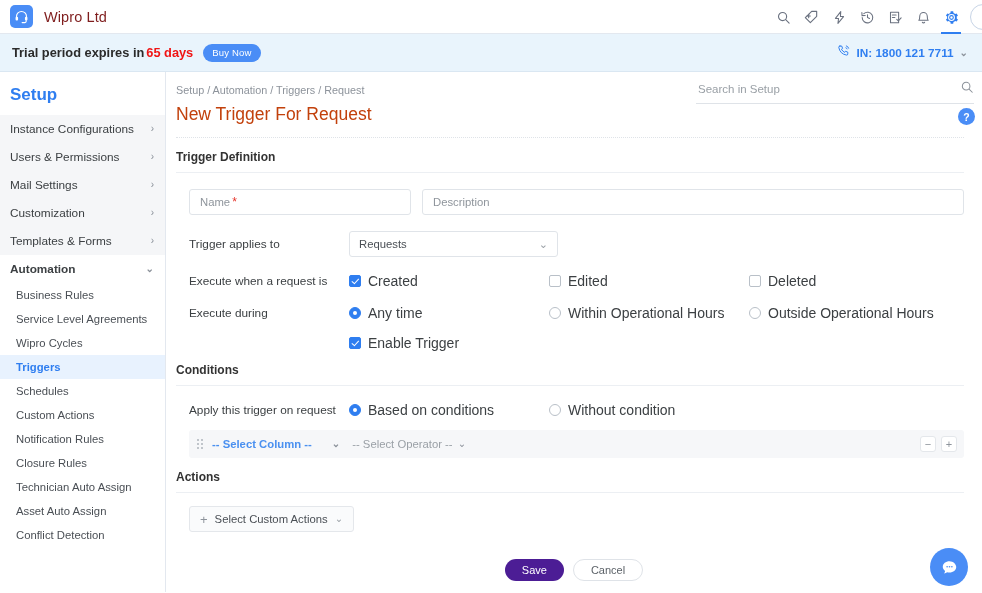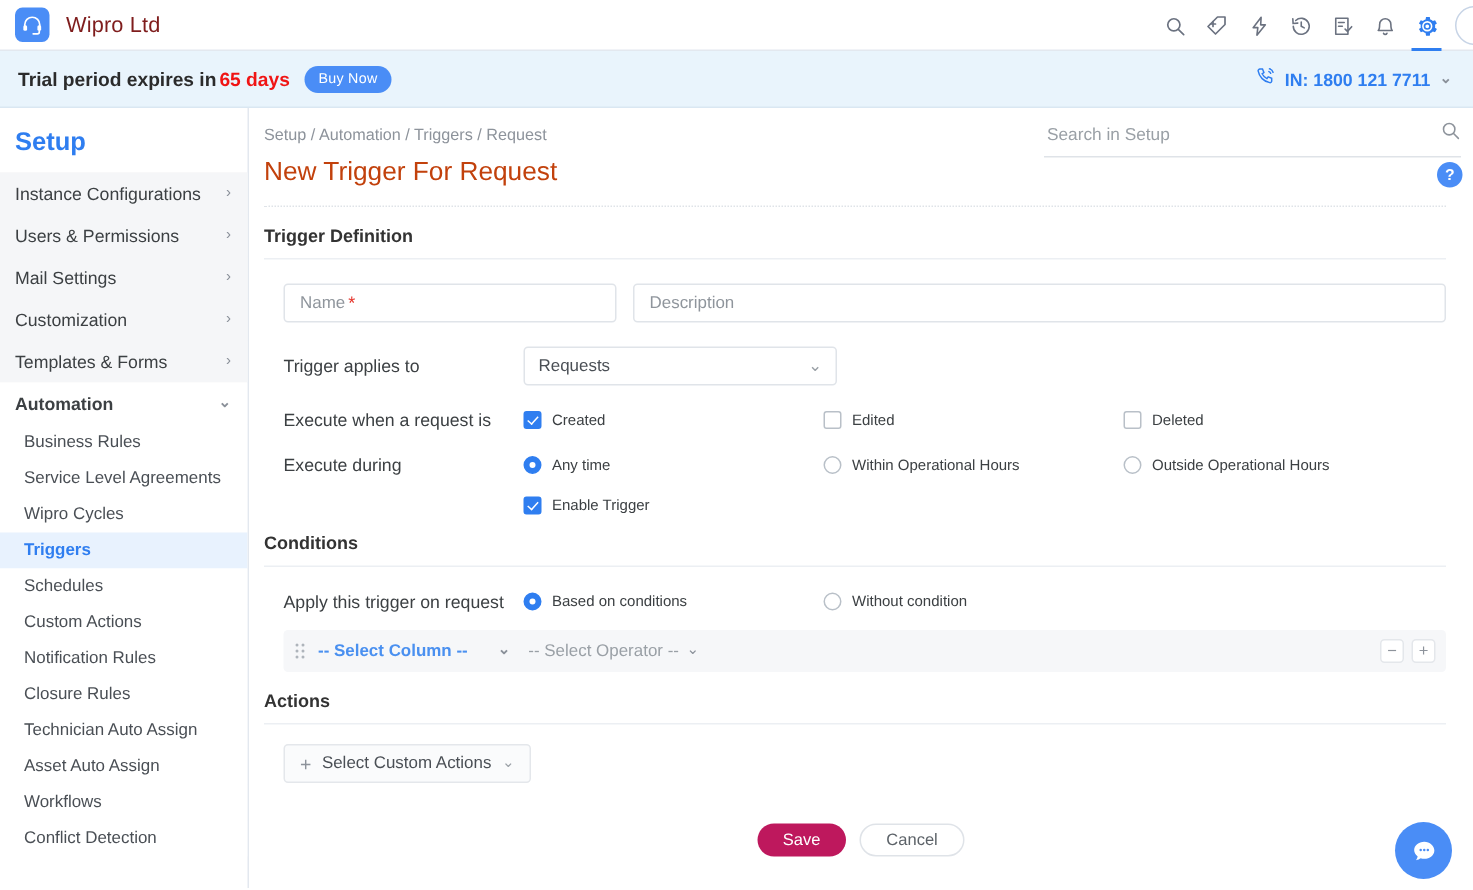--- a/index.html
+++ b/index.html
@@ -276,21 +276,21 @@
   .selectbox .chev { color: #9aa0a6; font-size: 11px; }
 
   .opt-group {
     display: flex;
     flex: 1 1 auto;
     align-items: center;
   }
   .opt {
     display: flex;
     align-items: center;
-    font-size: 10px;
+    font-size: 14px;
     color: #3c4043;
     gap: 7px;
   }
   .opt.c1 { width: 200px; flex: 0 0 200px; }
   .opt.c2 { width: 200px; flex: 0 0 200px; }
 
   .cbx {
     width: 12px; height: 12px;
     border: 1.3px solid #b9c0c8;
     border-radius: 2px;
@@ -406,21 +406,21 @@
     gap: 9px;
     margin-top: 27px;
   }
   .btn {
     height: 22px;
     border-radius: 11px;
     font-size: 11px;
     display: flex; align-items: center; justify-content: center;
     padding: 0 17px;
   }
-  .btn.save { background: #be185d; color: #fff; text-align: center; }
+  .btn.save { background: #4c1d95; color: #fff; text-align: center; }
   .btn.cancel { background: #fff; color: #5c6268; border: 1px solid #dfe3e8; }
 
   .chat-fab {
     position: absolute;
     right: 14px; bottom: 6px;
     width: 38px; height: 38px;
     border-radius: 50%;
     background: #4a8df6;
     display: flex; align-items: center; justify-content: center;
   }
@@ -561,23 +561,20 @@
         <span>Notification Rules</span>
       </div>
     <div class="side-sub">
         <span>Closure Rules</span>
       </div>
     <div class="side-sub">
         <span>Technician Auto Assign</span>
       </div>
     <div class="side-sub">
         <span>Asset Auto Assign</span>
-      </div>
-    <div class="side-sub">
-        <span>Workflows</span>
       </div>
     <div class="side-sub">
         <span>Conflict Detection</span>
       </div>
   </div>
 
   <div class="main">
 
     <div class="main-head">
       <div class="breadcrumb">Setup / Automation / Triggers / Request</div>

